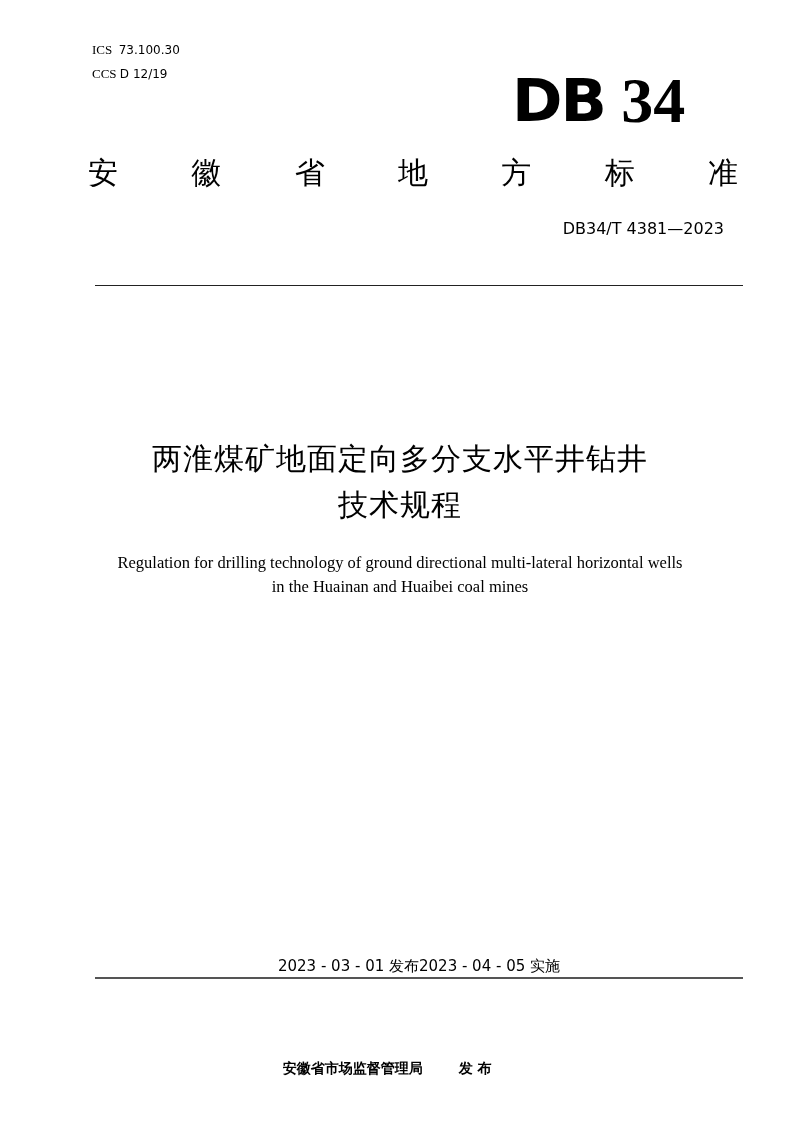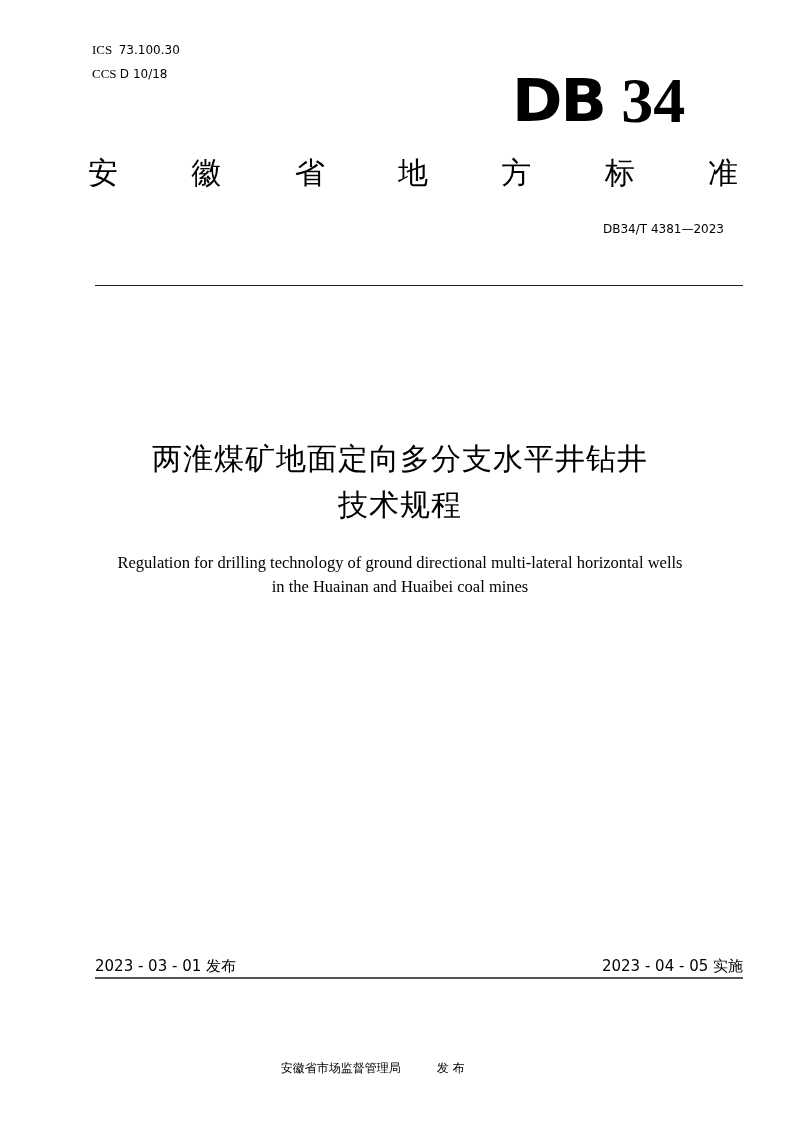--- a/index.html
+++ b/index.html
@@ -5,35 +5,35 @@
   html, body { margin:0; padding:0; background:#ffffff; }
   body { width:800px; height:1132px; position:relative; overflow:hidden; color:#000; }
   .abs { position:absolute; }
   .ics { left:92px; top:38px; font-family:"Liberation Serif", serif; font-size:13px; line-height:24px; }
   .ics .mono { font-family:"DejaVu Sans", sans-serif; font-size:12px; }
   .ics .row { white-space:pre; }
   .logo { left:512px; top:76px; height:50px; display:flex; align-items:center; }
   .logo .db { font-family:"DejaVu Sans", sans-serif; font-weight:bold; font-size:58px; line-height:50px; letter-spacing:-2px; transform:scaleX(1.05); transform-origin:left bottom; }
   .logo .num { font-family:"Liberation Serif", serif; font-weight:bold; font-size:64px; line-height:50px; margin-left:21px; }
   .prov { left:88px; top:152px; width:650px; display:flex; justify-content:space-between; font-family:"DejaVu Sans", sans-serif; font-size:30px; line-height:42px; }
-  .code { right:76px; top:218px; font-family:"DejaVu Sans", sans-serif; font-size:12px; line-height:22px; white-space:pre; }
+  .code { right:76px; top:218px; font-family:"DejaVu Sans", sans-serif; font-size:16px; line-height:22px; white-space:pre; }
   .hr-top { left:95px; top:285px; width:648px; height:1px; background:#222; }
   .title-cn { left:0; top:436px; width:840px; text-align:center; font-family:"DejaVu Sans", sans-serif; font-size:30px; line-height:46px; letter-spacing:1px; }
   .title-en { left:0; top:551px; width:840px; text-align:center; font-family:"Liberation Serif", serif; font-size:16.5px; line-height:24px; }
-  .dates { left:95px; top:956px; width:648px; display:flex; justify-content:space-between; font-family:"DejaVu Sans", sans-serif; font-size:15px; line-height:20px; white-space:pre; }
+  .dates { left:95px; top:956px; width:648px; display:flex; justify-content:center; font-family:"DejaVu Sans", sans-serif; font-size:15px; line-height:20px; white-space:pre; }
   .hr-bot { left:95px; top:977px; width:648px; height:2px; background:#555; }
-  .issuer { left:273px; top:1035px; font-family:"DejaVu Sans", sans-serif; font-size:12px; line-height:22px; white-space:pre; }
+  .issuer { left:273px; top:1035px; font-family:"DejaVu Sans", sans-serif; font-size:14px; line-height:22px; white-space:pre;font-weight:bold; }
   .issuer .gap { display:inline-block; width:36px; }
 </style>
 </head>
 <body>
 
 <div class="abs ics">
   <div class="row"><span>ICS</span>  <span class="mono">73.100.30</span></div>
-  <div class="row"><span>CCS</span> <span class="mono">D 10/18</span></div>
+  <div class="row"><span>CCS</span> <span class="mono">D 12/19</span></div>
 </div>
 
 <div class="abs logo">
   <span class="db">DB</span>
   <span class="num">34</span>
 </div>
 
 <div class="abs prov">
   <span>安</span>
   <span>徽</span>

